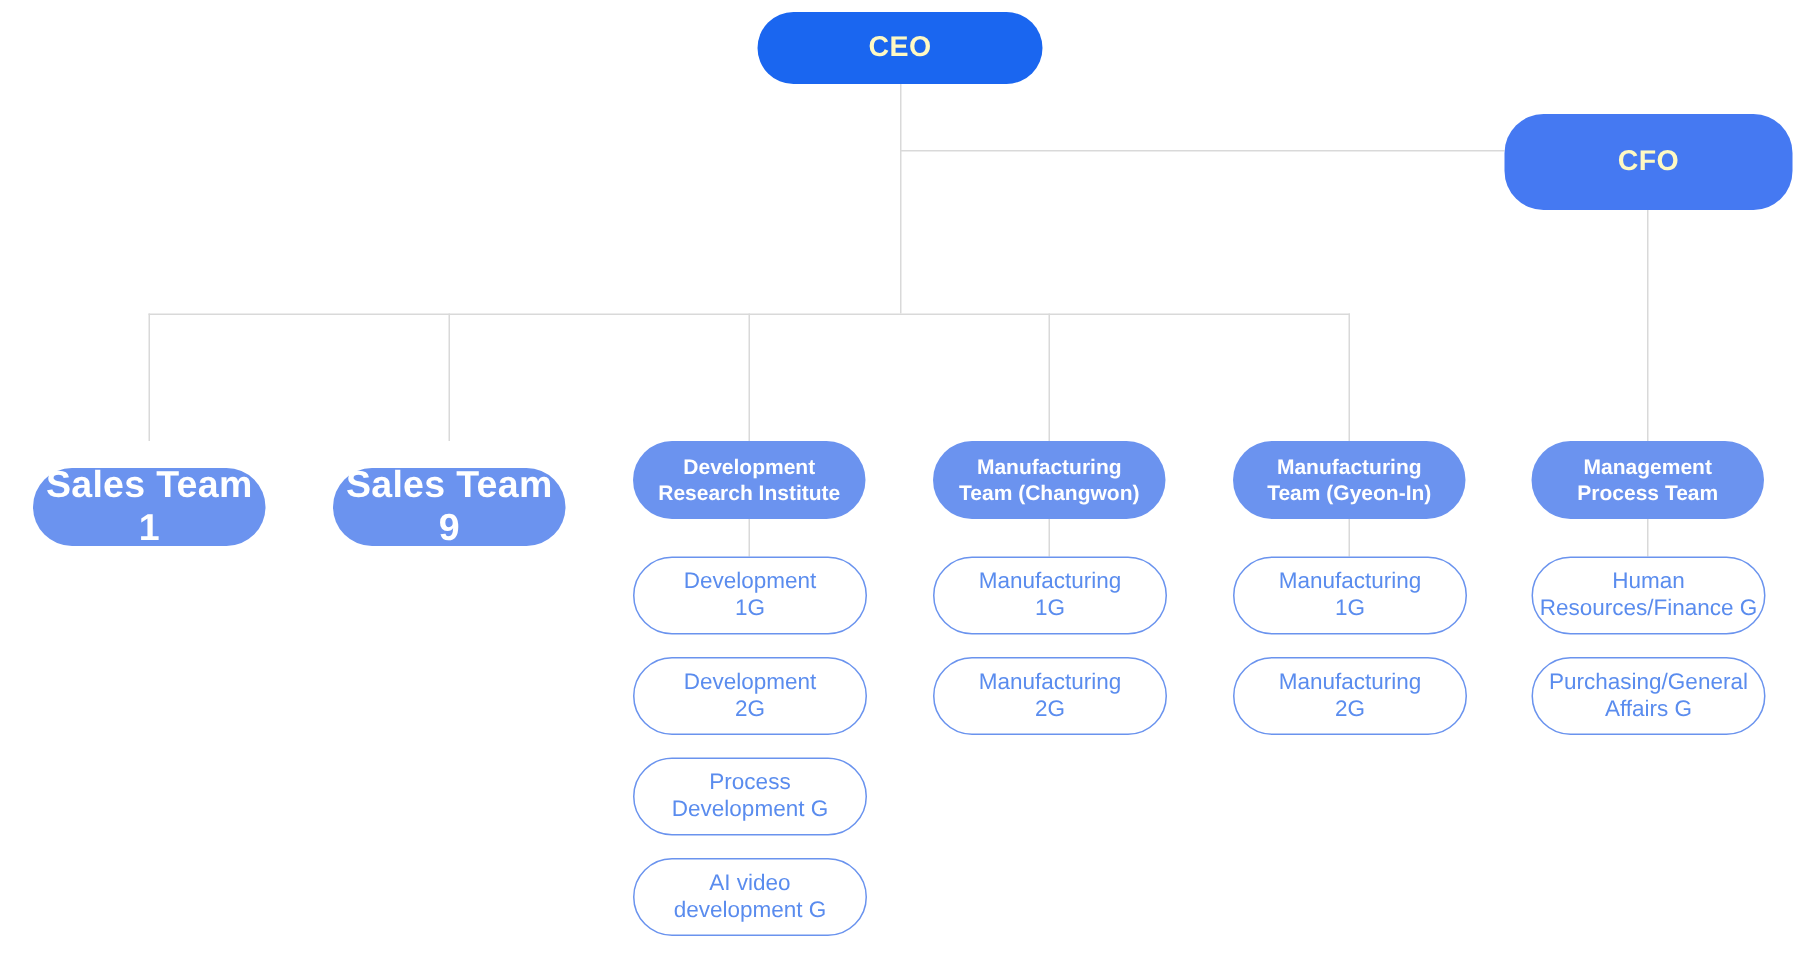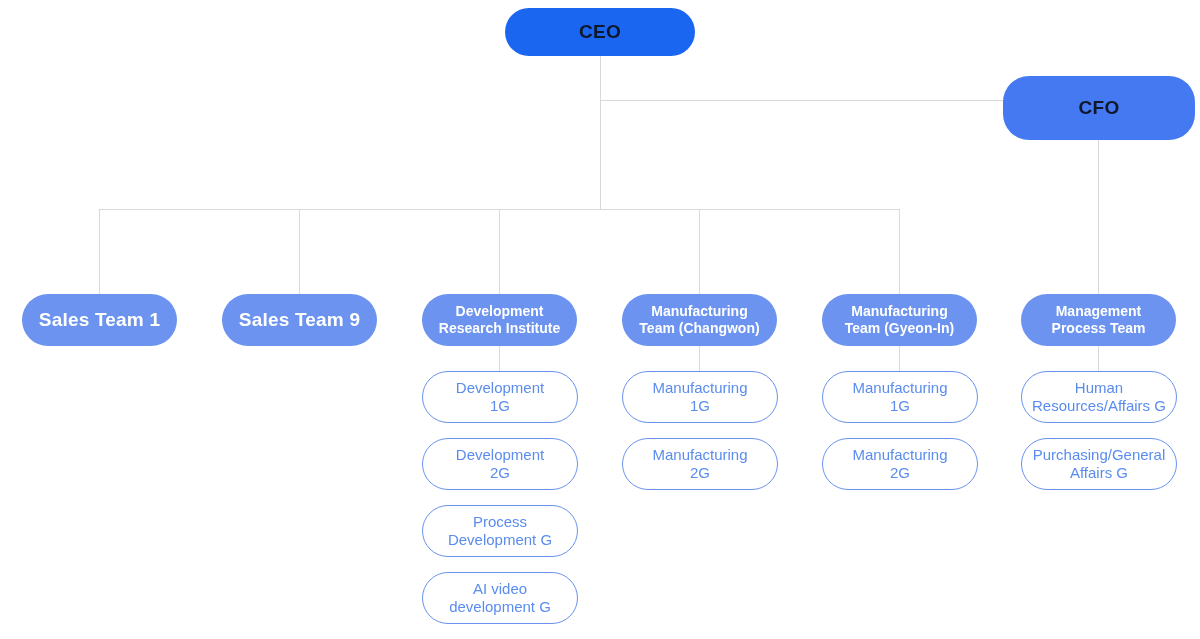--- a/index.html
+++ b/index.html
@@ -21,26 +21,26 @@
   #l-cfo-v{left:1098px;top:128px;height:166px;}
   .stub{top:346px;height:25px;}
   #l-stub-dev{left:499px;}
   #l-stub-chw{left:699px;}
   #l-stub-gyn{left:899px;}
   #l-stub-mgt{left:1098px;}
 
   
   .node{position:absolute;box-sizing:border-box;display:flex;align-items:center;justify-content:center;
         text-align:center;white-space:pre-line;border-radius:26px;}
-  .exec{width:190px;height:48px;color:#0f172a;font-size:19px;font-weight:600;letter-spacing:.3px;border-radius:24px;}
+  .exec{width:190px;height:48px;color:#fef9c3;font-size:19px;font-weight:600;letter-spacing:.3px;border-radius:24px;}
   #ceo{left:505px;top:8px;background:#1a66f0;}
   #cfo{left:1003px;top:76px;width:192px;height:64px;background:#4579f2;border-radius:26px;}
 
   .team{width:155px;height:52px;top:294px;background:#6b93ef;color:#ffffff;font-weight:600;}
-  .team.one-line{font-size:19px;letter-spacing:.2px;}
+  .team.one-line{font-size:25px;letter-spacing:.2px;margin-top:18px;}
   .team.two-line{font-size:14px;line-height:17px;}
   #team-1{left:22px;}
   #team-2{left:222px;}
   #team-3{left:422px;}
   #team-4{left:622px;}
   #team-5{left:822px;}
   #team-6{left:1021px;}
 
   .child{width:156px;height:52px;background:#ffffff;border:1px solid #6a93ee;color:#5a8cee;
          font-size:15px;font-weight:500;line-height:18px;}
@@ -99,17 +99,17 @@
 1G</div>
   <div class="node child col-chw row-1">Manufacturing
 2G</div>
 
   <div class="node child col-gyn row-0">Manufacturing
 1G</div>
   <div class="node child col-gyn row-1">Manufacturing
 2G</div>
 
   <div class="node child col-mgt row-0">Human
-Resources/Affairs G</div>
+Resources/Finance G</div>
   <div class="node child col-mgt row-1">Purchasing/General
 Affairs G</div>
 
 </div>
 
 </body></html>

